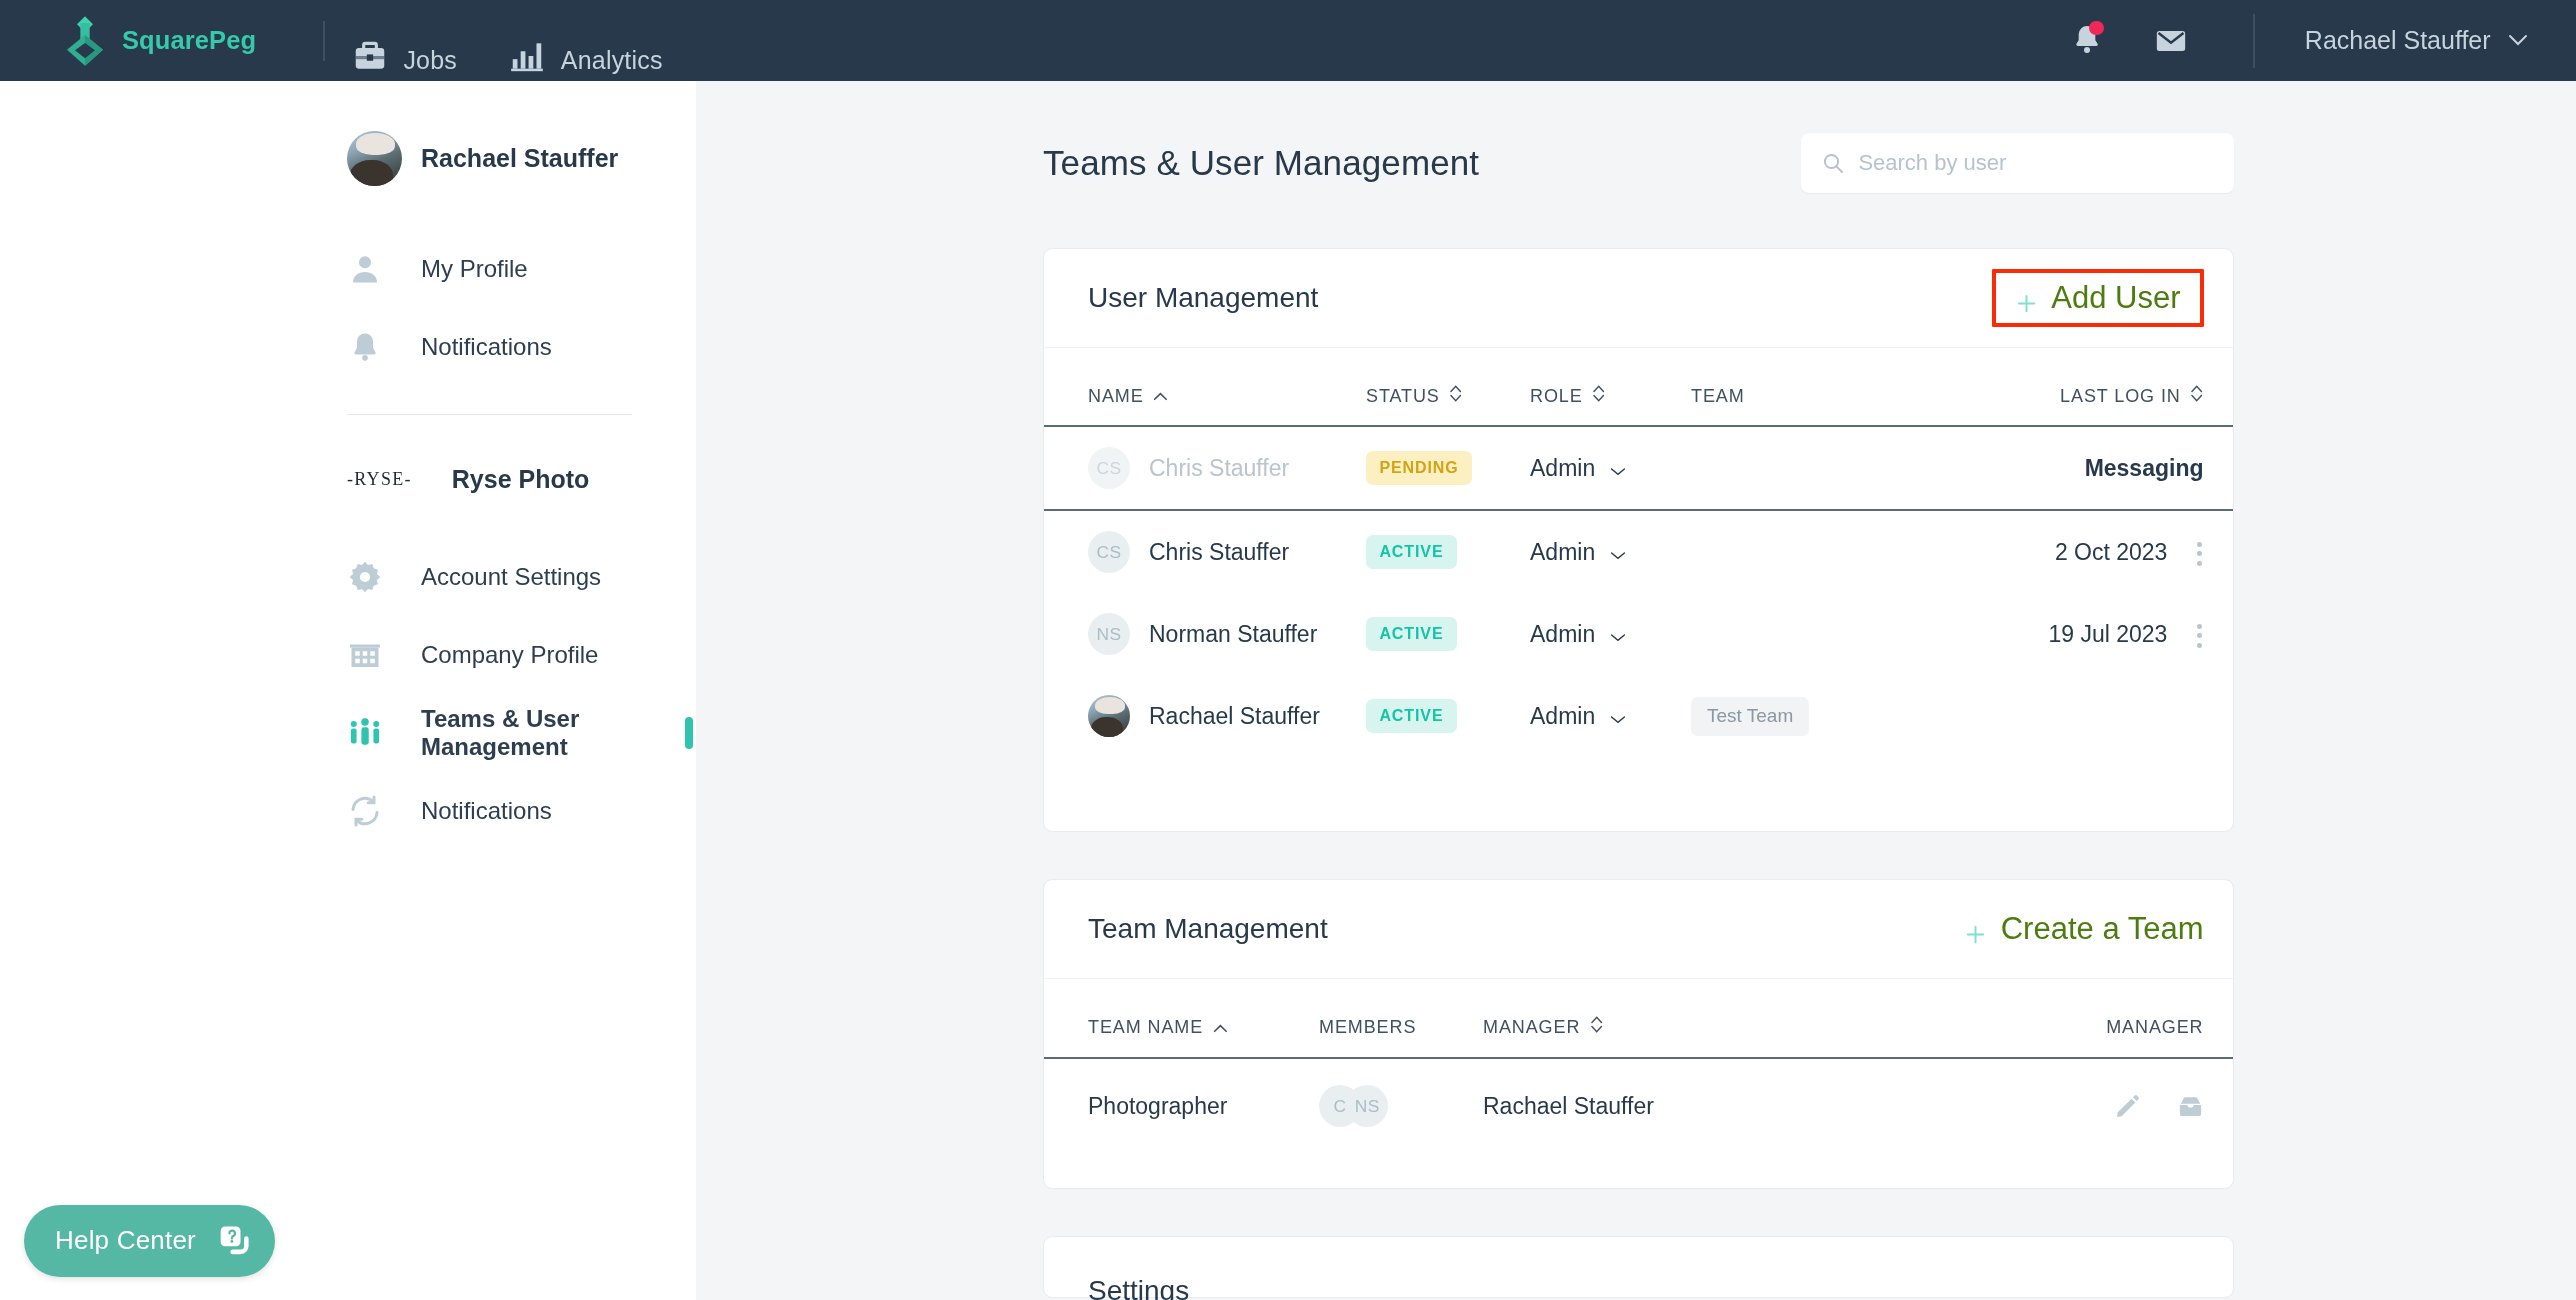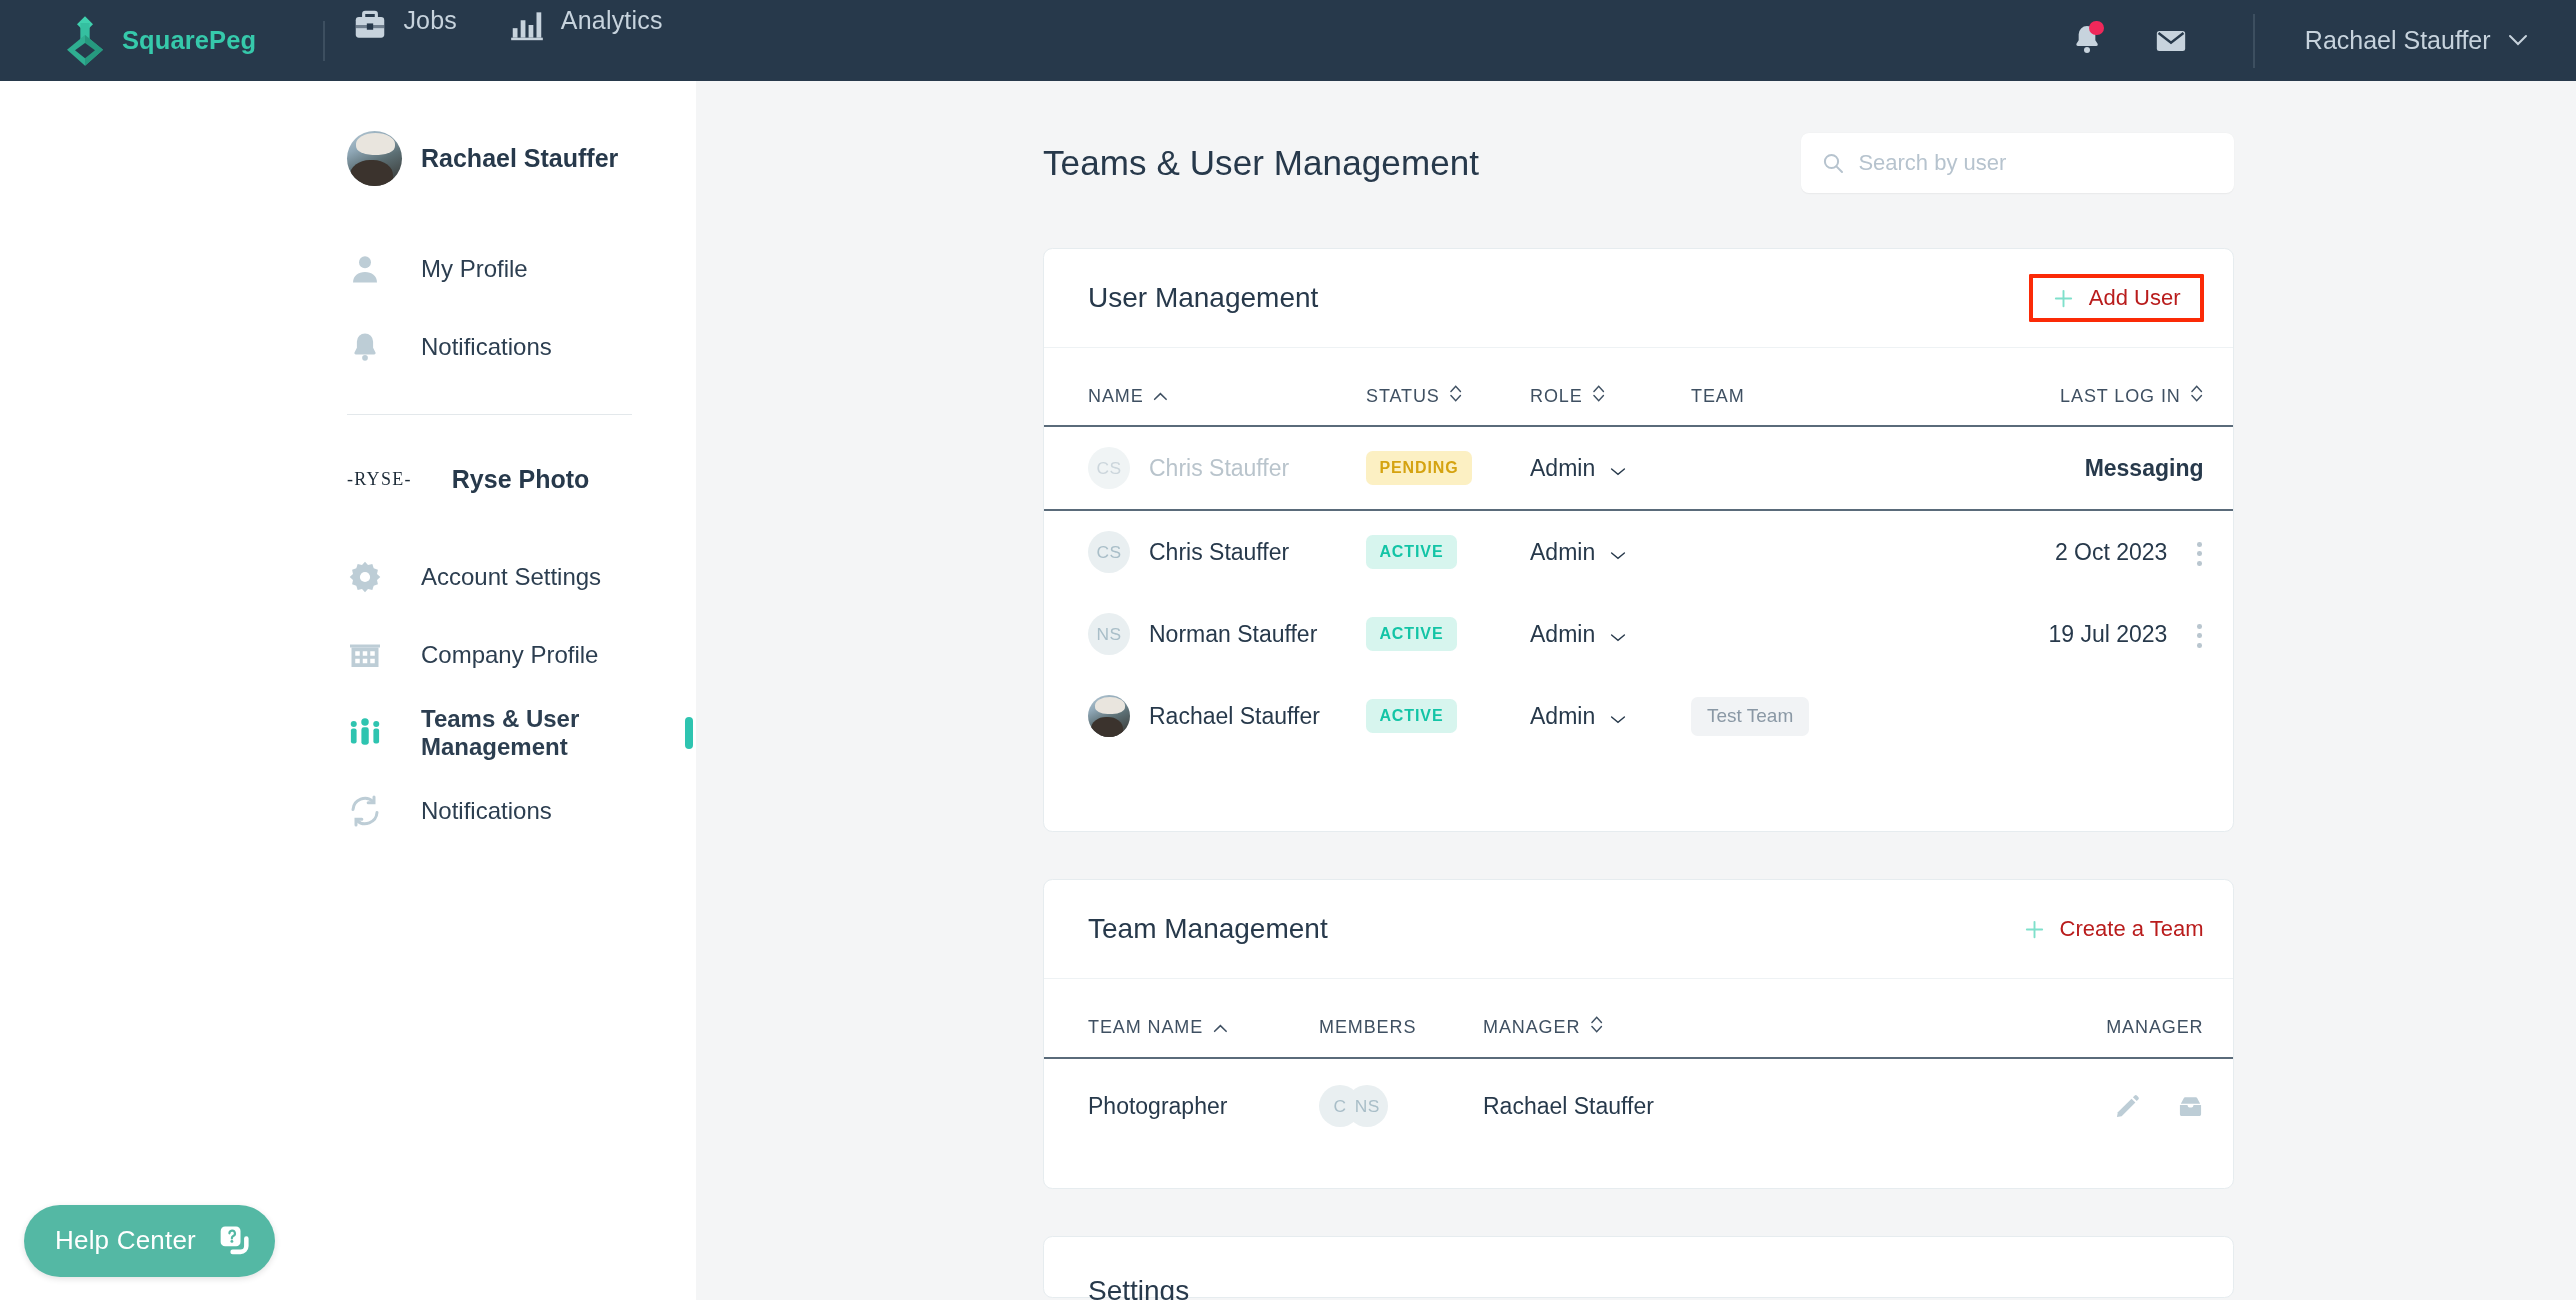--- a/index.html
+++ b/index.html
@@ -21,21 +21,21 @@
   .brand-logo { width: 42px; height: 52px; position: relative; }
   .brand-name {
     color: #36c9ab; font-size: 25.5px; font-weight: bold;
     margin-left: 16px; letter-spacing: 0.1px;
   }
   .nav-divider {
     width: 2px; height: 40px; background: #3d4f60;
     margin-left: 67px; margin-right: 0;
   }
   .nav-item {
-    display: flex; align-items: flex-start; height: 69px;
+    display: flex; align-items: flex-end; height: 69px;
     padding: 0 25.5px; cursor: pointer;
   }
   .nav-item:first-of-type { margin-left: 46px; }
   .nav-ico { width: 38px; height: 38px; display: block; }
   .nav-label {
     color: #c7d3dd; font-size: 25px; margin-left: 14.8px; letter-spacing: 0.2px;
   }
   .nav-right {
     margin-left: auto; display: flex; align-items: center; height: 81px;
   }
@@ -142,22 +142,22 @@
   #card-teams { margin-top: 47px; }
   #card-settings { margin-top: 47px; }
 
   .card-head {
     height: 99px; display: flex; align-items: center;
     justify-content: space-between; padding: 0 29.5px 0 44px;
     border-bottom: 1.3px solid #eef2f4;
   }
   .card-title { font-size: 28px; color: #27394b; }
   .action-link {
-    display: flex; align-items: center; color: #b91c1c;
-    font-size: 22px; cursor: pointer;
+    display: flex; align-items: center; color: #4d7c0f;
+    font-size: 31px; cursor: pointer;
   }
   .plus-ico { width: 23px; height: 23px; margin-right: 13.4px; display: block; }
   .hl-box {
     border: 4.7px solid #fb2a07; padding: 6.7px 19px; border-radius: 1.3px;
   }
 
   
   .tbl { width: 100%; border-collapse: collapse; }
   .tbl thead th {
     font-size: 18px; color: #3f5062; font-weight: normal;

